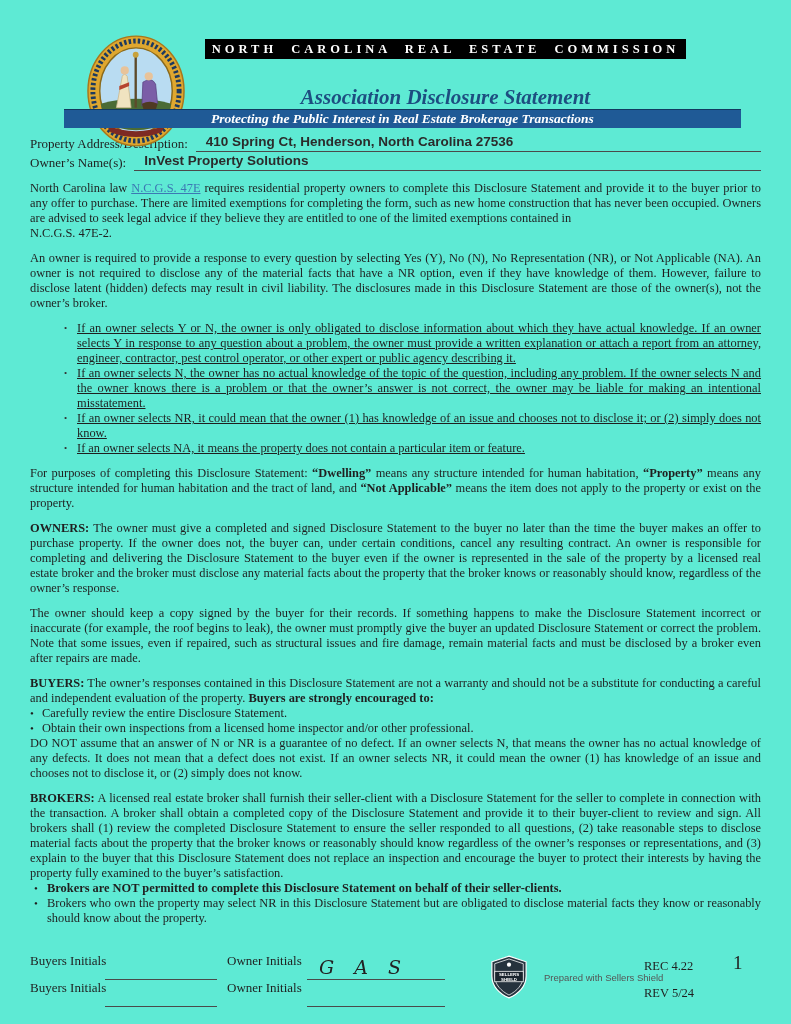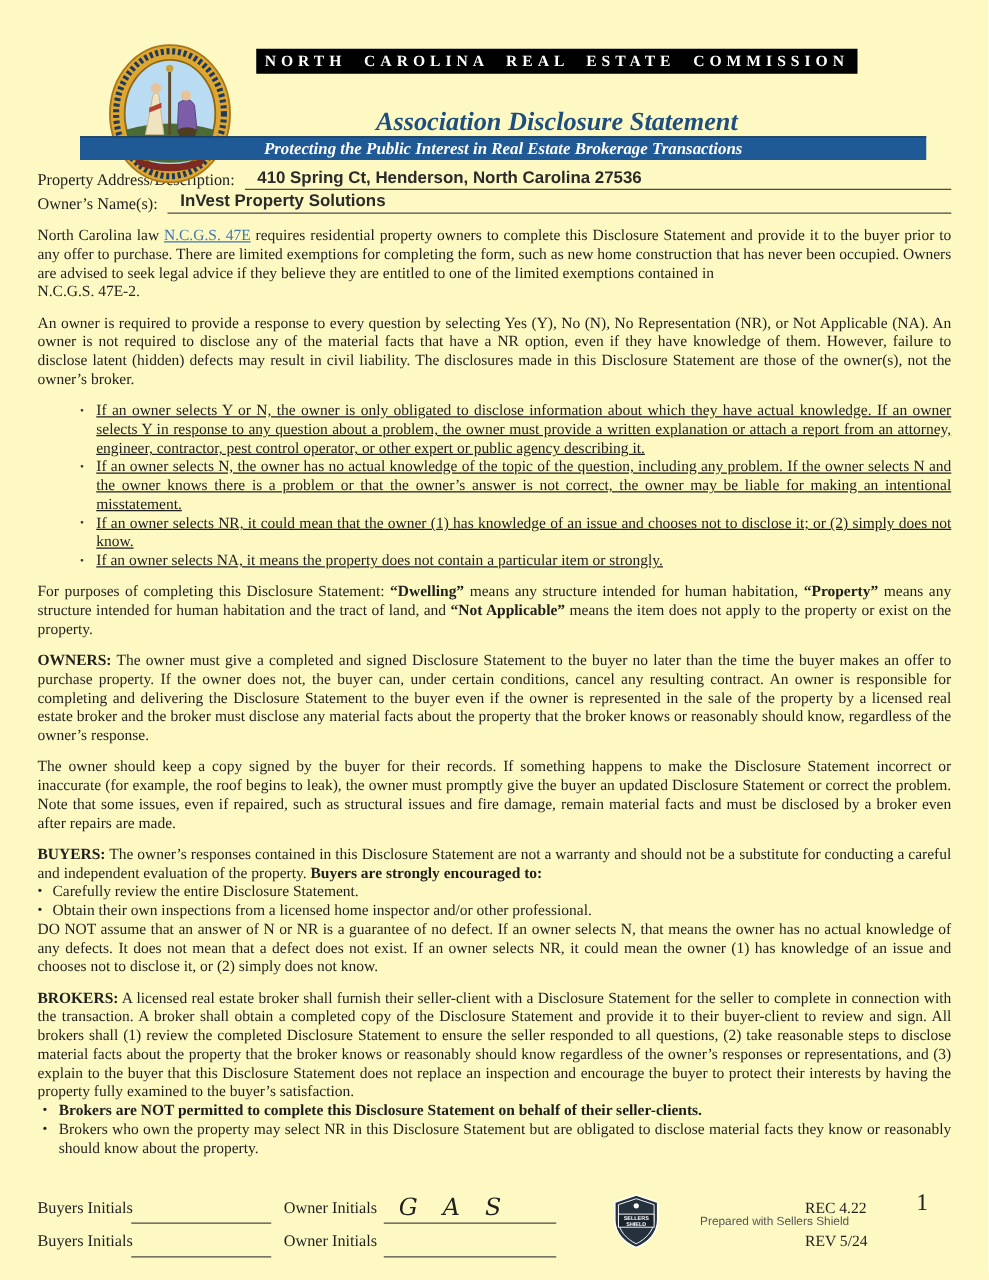--- a/index.html
+++ b/index.html
@@ -1,18 +1,18 @@
 <!DOCTYPE html>
 <html><head>
 <meta charset="utf-8">
 <style>
   html,body { margin:0; padding:0; background:#ffffff; }
   .page {
     position:relative; width:791px; height:1024px; margin:0 auto;
-    background:#fef9c3; overflow:hidden;
+    background:#5eead4; overflow:hidden;
     font-family:"Liberation Serif", serif; color:#1f1f1f;
   }
   
   .header { position:relative; height:130px; }
   .seal { position:absolute; left:87px; top:34px; width:98px; height:114px; }
   .combar {
     position:absolute; left:205px; top:39px; width:481px; height:20px;
     background:#000000; color:#ffffff; text-align:center;
     font-weight:bold; font-size:12.5px; line-height:20px;
     letter-spacing:4px; word-spacing:7px; white-space:nowrap;
@@ -48,35 +48,35 @@
   .it { flex:1; text-align:justify;text-decoration:underline; }
   .bb { display:flex; }
   .bbm { width:12px; flex:none; font-size:11px; line-height:15px; }
   .bk { display:flex; padding-left:4px; }
   .bkm { width:13px; flex:none; font-size:11px; line-height:15px; }
   .bkt { flex:1; text-align:justify; }
   .pblock { margin:0 0 10px 0; }
   .pblock:last-child { margin-bottom:0; }
   
   .footer-left { position:absolute; left:30px; top:952px; width:425px; }
-  .frow { display:flex; align-items:flex-end; height:27px; }
+  .frow { display:flex; height:27px; }
   .flab { font-size:13px; white-space:nowrap; line-height:18px; padding-bottom:4px; }
   .flab1 { width:75px; }
   .flab2 { width:80px; margin-left:10px; }
   .fline { border-bottom:1.3px solid #4a4a4a; height:100%; position:relative; }
   .l1 { width:112px; }
   .l2 { width:138px; }
   .sig {
     position:absolute; left:12px; bottom:1px;
     font-family:"DejaVu Serif", serif; font-style:italic; font-size:19px;
     letter-spacing:7px; color:#222; white-space:nowrap;
   }
   .shieldwrap { position:absolute; left:490px; top:955px; display:flex; align-items:center; }
   .shieldcap {
-    margin-left:17px; font-family:"Liberation Sans", sans-serif;
+    margin-left:1px; font-family:"Liberation Sans", sans-serif;
     font-size:9.5px; color:#555; white-space:nowrap;padding-left:15px;
   }
   .recrev { position:absolute; left:644px; top:956px; font-size:12.5px; }
   .recrev div { height:27px; line-height:20px; }
   .pagenum { position:absolute; left:733px; top:952px; font-size:19px; color:#222; }
 </style>
 </head>
 <body>
 
 <div class="page">
@@ -125,21 +125,21 @@
       <div class="ib">
         <span class="im">•</span>
         <span class="it">If an owner selects N, the owner has no actual knowledge of the topic of the question, including any problem. If the owner selects N and the owner knows there is a problem or that the owner’s answer is not correct, the owner may be liable for making an intentional misstatement.</span>
       </div>
       <div class="ib">
         <span class="im">•</span>
         <span class="it">If an owner selects NR, it could mean that the owner (1) has knowledge of an issue and chooses not to disclose it; or (2) simply does not know.</span>
       </div>
       <div class="ib">
         <span class="im">•</span>
-        <span class="it">If an owner selects NA, it means the property does not contain a particular item or strongly.</span>
+        <span class="it">If an owner selects NA, it means the property does not contain a particular item or feature.</span>
       </div>
     </div>
 
     <p><span>For purposes of completing this Disclosure Statement: </span><span class="bold">“Dwelling”</span><span> means any structure intended for human habitation, </span><span class="bold">“Property”</span><span> means any structure intended for human habitation and the tract of land, and </span><span class="bold">“Not Applicable”</span><span> means the item does not apply to the property or exist on the property.</span></p>
     <p><span class="bold">OWNERS:</span><span> The owner must give a completed and signed Disclosure Statement to the buyer no later than the time the buyer makes an offer to purchase property. If the owner does not, the buyer can, under certain conditions, cancel any resulting contract. An owner is responsible for completing and delivering the Disclosure Statement to the buyer even if the owner is represented in the sale of the property by a licensed real estate broker and the broker must disclose any material facts about the property that the broker knows or reasonably should know, regardless of the owner’s response.</span></p>
     <p>The owner should keep a copy signed by the buyer for their records. If something happens to make the Disclosure Statement incorrect or inaccurate (for example, the roof begins to leak), the owner must promptly give the buyer an updated Disclosure Statement or correct the problem. Note that some issues, even if repaired, such as structural issues and fire damage, remain material facts and must be disclosed by a broker even after repairs are made.</p>
 
     <div class="pblock">
       <p class="nom"><span class="bold">BUYERS:</span><span> The owner’s responses contained in this Disclosure Statement are not a warranty and should not be a substitute for conducting a careful and independent evaluation of the property. </span><span class="bold">Buyers are strongly encouraged to:</span></p>
       <div class="bb">

